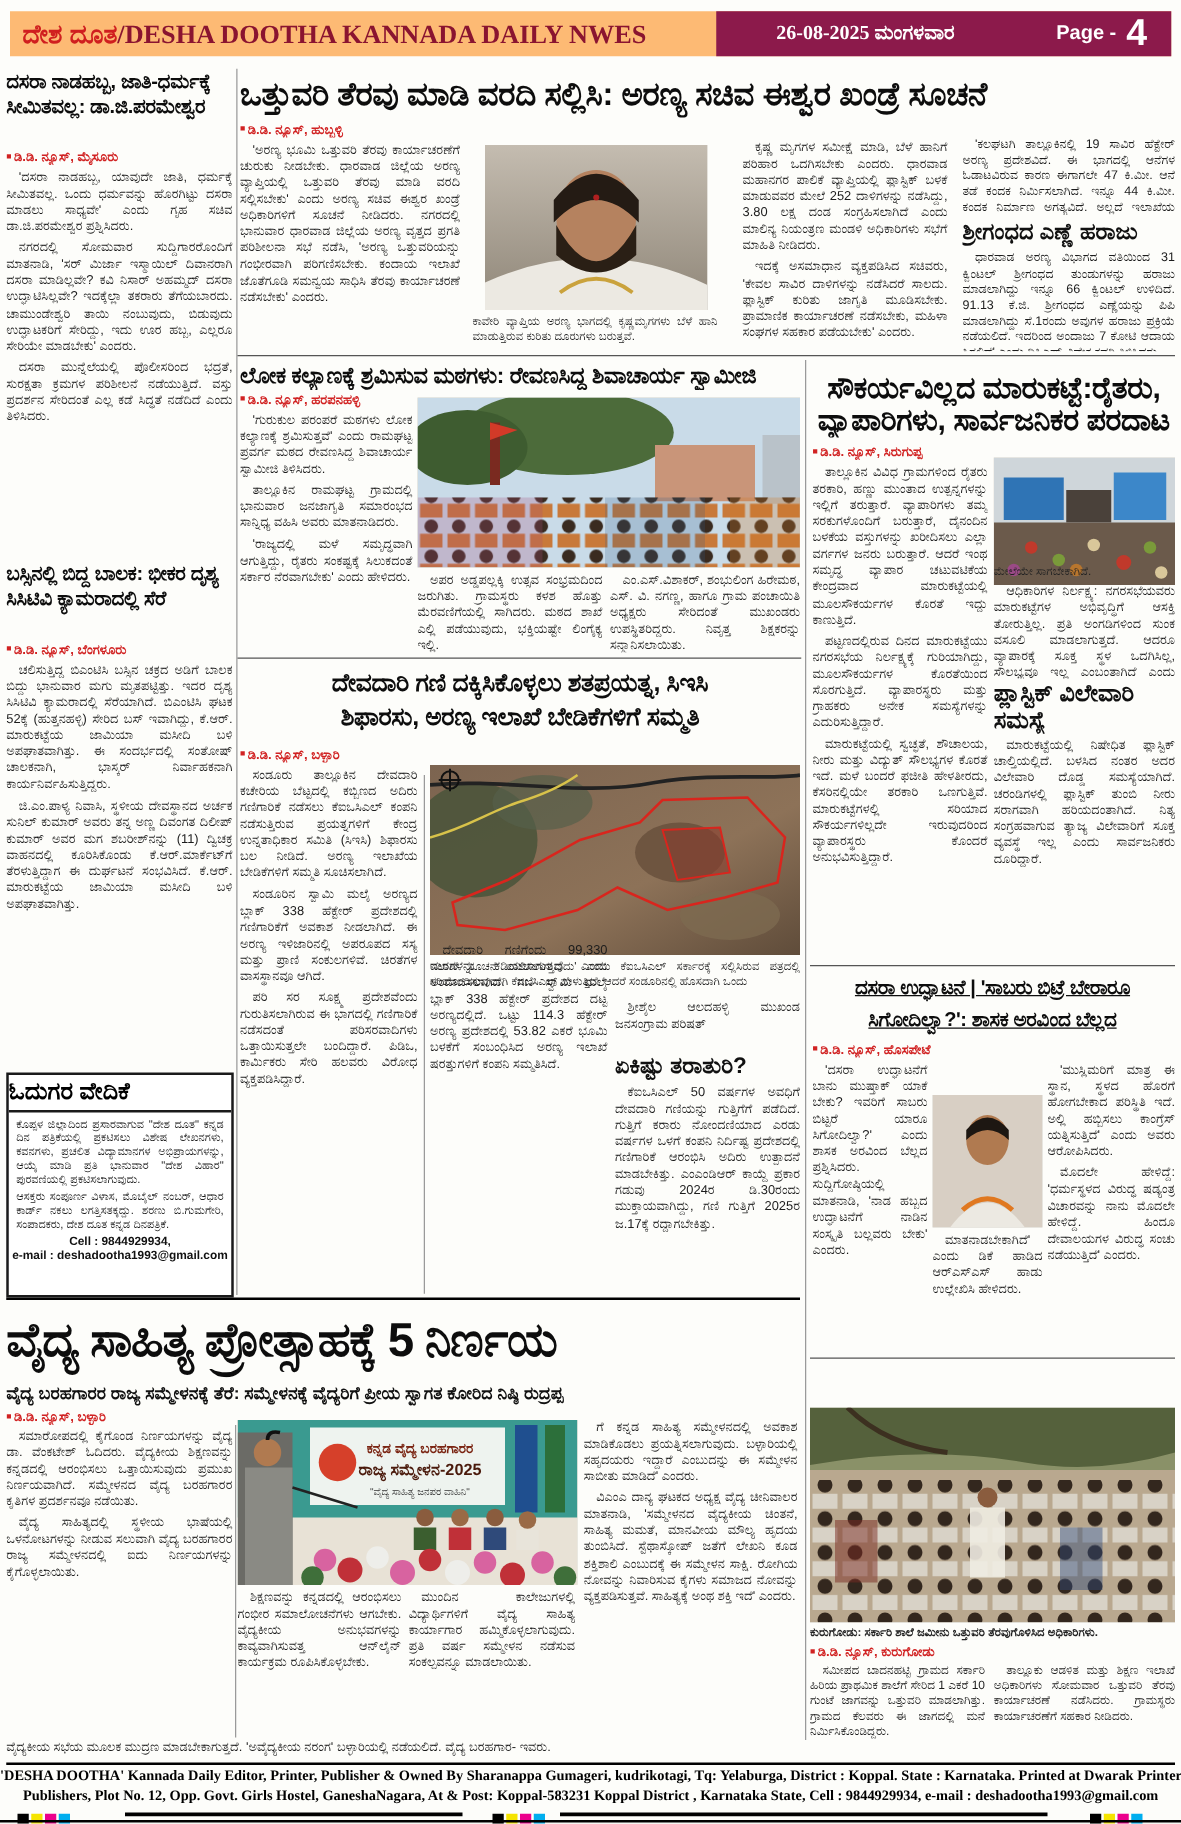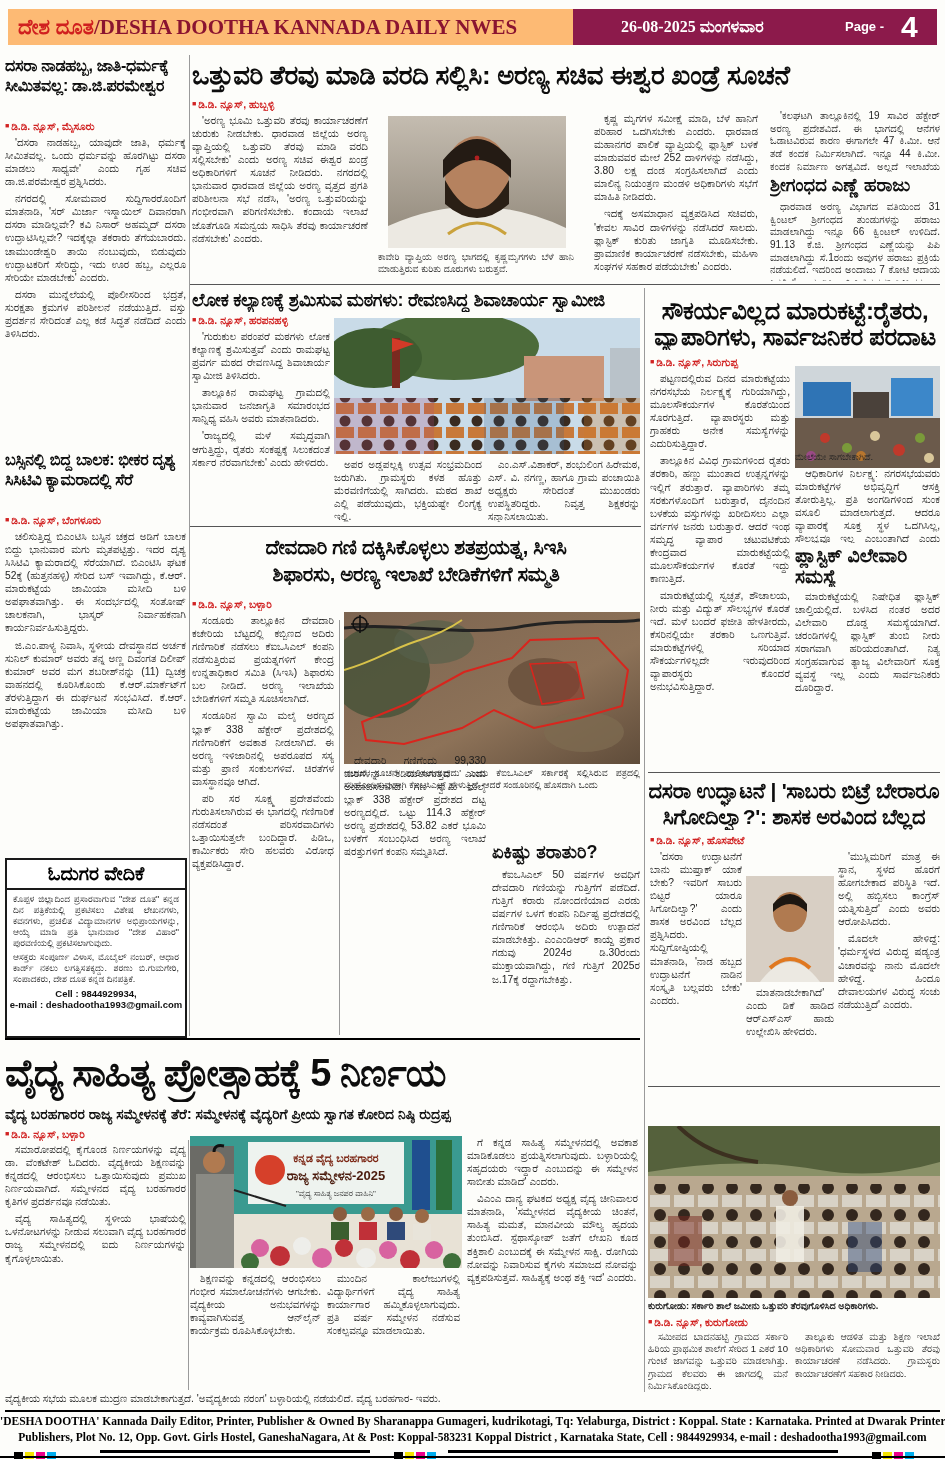--- a/index.html
+++ b/index.html
@@ -19,25 +19,25 @@
   .hrule-heavy{background:#000;height:2px;}
   .ph{background:#d8d4cc;overflow:hidden;}
   .ph svg{display:block;width:100%;height:100%;}
   
   .mast{background:#fdba74;}
   .mast-brand{font-size:21px;font-weight:bold;line-height:36px;padding-left:10px;white-space:nowrap;overflow:hidden;}
   .brand-kn{color:#d01f1f;}
   .brand-en{color:#8a1430;font-family:"Liberation Serif",serif;}
   .mast-right{background:#8c1a4b;color:#fff;}
   .mast-date{font-size:16px;font-weight:bold;line-height:36px;font-family:"Liberation Serif",serif;}
-  .page-label{font-size:13px;font-weight:bold;line-height:36px;}
+  .page-label{font-size:16px;font-weight:bold;line-height:36px;}
   .page-num{font-size:30px;font-weight:bold;line-height:36px;}
   
   .forum-box{border:2px solid #1a1a1a;background:#fff;}
-  .forum-title{font-size:19px;font-weight:bold;text-align:center;border-bottom:2px solid #1a1a1a;padding:3px 0;}
+  .forum-title{font-size:19px;font-weight:bold;text-align:left;border-bottom:2px solid #1a1a1a;padding:3px 0;}
   .forum-body{font-size:9px;line-height:1.22;text-align:justify;padding:4px 6px 0 6px;color:#1c1c1c;}
   .forum-body p{margin:0 0 3px 0;}
   .forum-contact{font-size:9.5px;font-weight:bold;text-align:center;color:#111;}
   .footer-en{font-family:"Liberation Serif",serif;font-weight:bold;font-size:11.5px;text-align:center;color:#000;white-space:nowrap;}
   .reg-swatch{width:9px;height:9px;display:inline-block;margin-right:2px;}
   .regline{background:#000;height:3px;}
 </style>
 </head>
 <body>
 
@@ -155,22 +155,22 @@
   <div class="abs body-text clip" style="left:488px;top:458px;width:152px;height:64px;">
     <p>ಎಂ.ಎಸ್.ವಿಶಾಕರ್, ಶಂಭುಲಿಂಗ ಹಿರೇಮಠ, ಎಸ್. ವಿ. ನಗಣ್ಣ, ಹಾಗೂ ಗ್ರಾಮ ಪಂಚಾಯಿತಿ ಅಧ್ಯಕ್ಷರು ಸೇರಿದಂತೆ ಮುಖಂಡರು ಉಪಸ್ಥಿತರಿದ್ದರು. ನಿವೃತ್ತ ಶಿಕ್ಷಕರನ್ನು ಸನ್ಮಾನಿಸಲಾಯಿತು.</p>
   </div>
 
   <div class="abs headline clip" style="left:650px;top:298px;width:290px;height:52px;font-size:24px;line-height:26px;text-align:center;">
     <div style="white-space:nowrap;">ಸೌಕರ್ಯವಿಲ್ಲದ ಮಾರುಕಟ್ಟೆ:ರೈತರು,</div>
     <div style="white-space:nowrap;">ವ್ಯಾಪಾರಿಗಳು, ಸಾರ್ವಜನಿಕರ ಪರದಾಟ</div>
   </div>
   <div class="abs byline" style="left:650px;top:356px;width:200px;">ಡಿ.ಡಿ. ನ್ಯೂಸ್, ಸಿರುಗುಪ್ಪ</div>
   <div class="abs body-text clip" style="left:650px;top:372px;width:140px;height:393px;">
+    <p>ತಾಲ್ಲೂಕಿನ ವಿವಿಧ ಗ್ರಾಮಗಳಿಂದ ರೈತರು ತರಕಾರಿ, ಹಣ್ಣು ಮುಂತಾದ ಉತ್ಪನ್ನಗಳನ್ನು ಇಲ್ಲಿಗೆ ತರುತ್ತಾರೆ. ವ್ಯಾಪಾರಿಗಳು ತಮ್ಮ ಸರಕುಗಳೊಂದಿಗೆ ಬರುತ್ತಾರೆ, ದೈನಂದಿನ ಬಳಕೆಯ ವಸ್ತುಗಳನ್ನು ಖರೀದಿಸಲು ಎಲ್ಲಾ ವರ್ಗಗಳ ಜನರು ಬರುತ್ತಾರೆ. ಆದರೆ ಇಂಥ ಸಮೃದ್ಧ ವ್ಯಾಪಾರ ಚಟುವಟಿಕೆಯ ಕೇಂದ್ರವಾದ ಮಾರುಕಟ್ಟೆಯಲ್ಲಿ ಮೂಲಸೌಕರ್ಯಗಳ ಕೊರತೆ ಇದ್ದು ಕಾಣುತ್ತಿದೆ.</p>
     <p>ಪಟ್ಟಣದಲ್ಲಿರುವ ದಿನದ ಮಾರುಕಟ್ಟೆಯು ನಗರಸಭೆಯ ನಿರ್ಲಕ್ಷ್ಯಕ್ಕೆ ಗುರಿಯಾಗಿದ್ದು, ಮೂಲಸೌಕರ್ಯಗಳ ಕೊರತೆಯಿಂದ ಸೊರಗುತ್ತಿದೆ. ವ್ಯಾಪಾರಸ್ಥರು ಮತ್ತು ಗ್ರಾಹಕರು ಅನೇಕ ಸಮಸ್ಯೆಗಳನ್ನು ಎದುರಿಸುತ್ತಿದ್ದಾರೆ.</p>
-    <p>ತಾಲ್ಲೂಕಿನ ವಿವಿಧ ಗ್ರಾಮಗಳಿಂದ ರೈತರು ತರಕಾರಿ, ಹಣ್ಣು ಮುಂತಾದ ಉತ್ಪನ್ನಗಳನ್ನು ಇಲ್ಲಿಗೆ ತರುತ್ತಾರೆ. ವ್ಯಾಪಾರಿಗಳು ತಮ್ಮ ಸರಕುಗಳೊಂದಿಗೆ ಬರುತ್ತಾರೆ, ದೈನಂದಿನ ಬಳಕೆಯ ವಸ್ತುಗಳನ್ನು ಖರೀದಿಸಲು ಎಲ್ಲಾ ವರ್ಗಗಳ ಜನರು ಬರುತ್ತಾರೆ. ಆದರೆ ಇಂಥ ಸಮೃದ್ಧ ವ್ಯಾಪಾರ ಚಟುವಟಿಕೆಯ ಕೇಂದ್ರವಾದ ಮಾರುಕಟ್ಟೆಯಲ್ಲಿ ಮೂಲಸೌಕರ್ಯಗಳ ಕೊರತೆ ಇದ್ದು ಕಾಣುತ್ತಿದೆ.</p>
     <p>ಮಾರುಕಟ್ಟೆಯಲ್ಲಿ ಸ್ವಚ್ಛತೆ, ಶೌಚಾಲಯ, ನೀರು ಮತ್ತು ವಿದ್ಯುತ್ ಸೌಲಭ್ಯಗಳ ಕೊರತೆ ಇದೆ. ಮಳೆ ಬಂದರೆ ಫಜೀತಿ ಹೇಳತೀರದು, ಕೆಸರಿನಲ್ಲಿಯೇ ತರಕಾರಿ ಒಣಗುತ್ತಿವೆ. ಮಾರುಕಟ್ಟೆಗಳಲ್ಲಿ ಸರಿಯಾದ ಸೌಕರ್ಯಗಳಿಲ್ಲದೇ ಇರುವುದರಿಂದ ವ್ಯಾಪಾರಸ್ಥರು ಕೊಂದರೆ ಅನುಭವಿಸುತ್ತಿದ್ದಾರೆ.</p>
   </div>
 
   <div class="abs ph" style="left:795px;top:366px;width:145px;height:102px;">
     <svg viewBox="0 0 145 102" preserveAspectRatio="none">
       <rect width="145" height="102" fill="#cfd6da"></rect>
       <rect x="8" y="16" width="48" height="34" fill="#2f74b5"></rect>
       <rect x="96" y="12" width="42" height="38" fill="#3c87c9"></rect>
       <rect x="58" y="26" width="36" height="26" fill="#4a413a"></rect>
       <rect y="52" width="145" height="50" fill="#6b5a4b"></rect>
@@ -230,28 +230,31 @@
       <g>
         <circle cx="16" cy="12" r="7" fill="none" stroke="#111" stroke-width="1.6"></circle>
         <path d="M16 3 L16 21 M7 12 L25 12" stroke="#111" stroke-width="1.6"></path>
       </g>
     </svg>
   </div>
   <div class="abs caption clip" style="left:344px;top:768px;width:296px;height:27px;">ಇಲಾಖೆ ಸೂಚನೆ ಪಾಲಿಸಲಾಗುವುದು' ಎಂದು ಕೆಐಒಸಿಎಲ್ ಸರ್ಕಾರಕ್ಕೆ ಸಲ್ಲಿಸಿರುವ ಪತ್ರದಲ್ಲಿ ಸರಿಹೊಂದಿಸುವುದಾಗಿ ಕೆಐಒಸಿಎಲ್ ಹೇಳುತ್ತಿದೆ. ಆದರೆ ಸಂಡೂರಿನಲ್ಲಿ ಹೊಸದಾಗಿ ಒಂದು</div>
   <div class="abs body-text clip" style="left:344px;top:754px;width:142px;height:234px;">
     <p>ದೇವದಾರಿ ಗಣಿಗೆಂದು 99,330 ಮರಗಳನ್ನು ಕಡಿಯಲಾಗುತ್ತದೆ ಎಂದು ಅಂದಾಜಿಸಲಾಗಿದೆ. ಗಣಿ ಸ್ವಾಮಿ ಮಲೈ ಬ್ಲಾಕ್ 338 ಹೆಕ್ಟೇರ್ ಪ್ರದೇಶದ ದಟ್ಟ ಅರಣ್ಯದಲ್ಲಿದೆ. ಒಟ್ಟು 114.3 ಹೆಕ್ಟೇರ್ ಅರಣ್ಯ ಪ್ರದೇಶದಲ್ಲಿ 53.82 ಎಕರೆ ಭೂಮಿ ಬಳಕೆಗೆ ಸಂಬಂಧಿಸಿದ ಅರಣ್ಯ ಇಲಾಖೆ ಷರತ್ತುಗಳಿಗೆ ಕಂಪನಿ ಸಮ್ಮತಿಸಿದೆ.</p>
   </div>
+  <div class="abs body-text clip" style="left:492px;top:800px;width:148px;height:40px;">
+    <p>ಶ್ರೀಶೈಲ ಆಲದಹಳ್ಳಿ ಮುಖಂಡ ಜನಸಂಗ್ರಾಮ ಪರಿಷತ್</p>
+  </div>
   <div class="abs subhead clip" style="left:492px;top:842px;width:148px;height:24px;font-size:18px;">ಏಕಿಷ್ಟು ತರಾತುರಿ?</div>
   <div class="abs body-text clip" style="left:492px;top:868px;width:148px;height:166px;">
     <p>ಕೆಐಒಸಿಎಲ್ 50 ವರ್ಷಗಳ ಅವಧಿಗೆ ದೇವದಾರಿ ಗಣಿಯನ್ನು ಗುತ್ತಿಗೆಗೆ ಪಡೆದಿದೆ. ಗುತ್ತಿಗೆ ಕರಾರು ನೋಂದಣಿಯಾದ ಎರಡು ವರ್ಷಗಳ ಒಳಗೆ ಕಂಪನಿ ನಿರ್ದಿಷ್ಟ ಪ್ರದೇಶದಲ್ಲಿ ಗಣಿಗಾರಿಕೆ ಆರಂಭಿಸಿ ಅದಿರು ಉತ್ಪಾದನೆ ಮಾಡಬೇಕಿತ್ತು. ಎಂಎಂಡಿಆರ್ ಕಾಯ್ದೆ ಪ್ರಕಾರ ಗಡುವು 2024ರ ಡಿ.30ರಂದು ಮುಕ್ತಾಯವಾಗಿದ್ದು, ಗಣಿ ಗುತ್ತಿಗೆ 2025ರ ಜ.17ಕ್ಕೆ ರದ್ದಾಗಬೇಕಿತ್ತು.</p>
   </div>
 
   <div class="abs hrule" style="left:648px;top:772px;width:292px;"></div>
 
-  <div class="abs headline clip" style="left:648px;top:778px;width:292px;height:52px;font-size:21px;line-height:26px;text-align:center;">
+  <div class="abs headline clip" style="left:648px;top:778px;width:292px;height:52px;font-size:16px;line-height:26px;text-align:center;text-decoration:underline;">
     <div style="white-space:nowrap;">ದಸರಾ ಉದ್ಘಾಟನೆ | 'ಸಾಬರು ಬಿಟ್ರೆ ಬೇರಾರೂ</div>
     <div style="white-space:nowrap;">ಸಿಗೋದಿಲ್ವಾ?': ಶಾಸಕ ಅರವಿಂದ ಬೆಲ್ಲದ</div>
   </div>
   <div class="abs byline" style="left:650px;top:834px;width:200px;">ಡಿ.ಡಿ. ನ್ಯೂಸ್, ಹೊಸಪೇಟೆ</div>
   <div class="abs body-text clip" style="left:650px;top:850px;width:92px;height:230px;">
     <p>'ದಸರಾ ಉದ್ಘಾಟನೆಗೆ ಬಾನು ಮುಷ್ತಾಕ್ ಯಾಕೆ ಬೇಕು? ಇವರಿಗೆ ಸಾಬರು ಬಿಟ್ಟರೆ ಯಾರೂ ಸಿಗೋದಿಲ್ವಾ?' ಎಂದು ಶಾಸಕ ಅರವಿಂದ ಬೆಲ್ಲದ ಪ್ರಶ್ನಿಸಿದರು. ಸುದ್ದಿಗೋಷ್ಠಿಯಲ್ಲಿ ಮಾತನಾಡಿ, 'ನಾಡ ಹಬ್ಬದ ಉದ್ಘಾಟನೆಗೆ ನಾಡಿನ ಸಂಸ್ಕೃತಿ ಬಲ್ಲವರು ಬೇಕು' ಎಂದರು.</p>
   </div>
 
   <div class="abs ph" style="left:746px;top:876px;width:88px;height:106px;">
     <svg viewBox="0 0 88 106" preserveAspectRatio="none">

